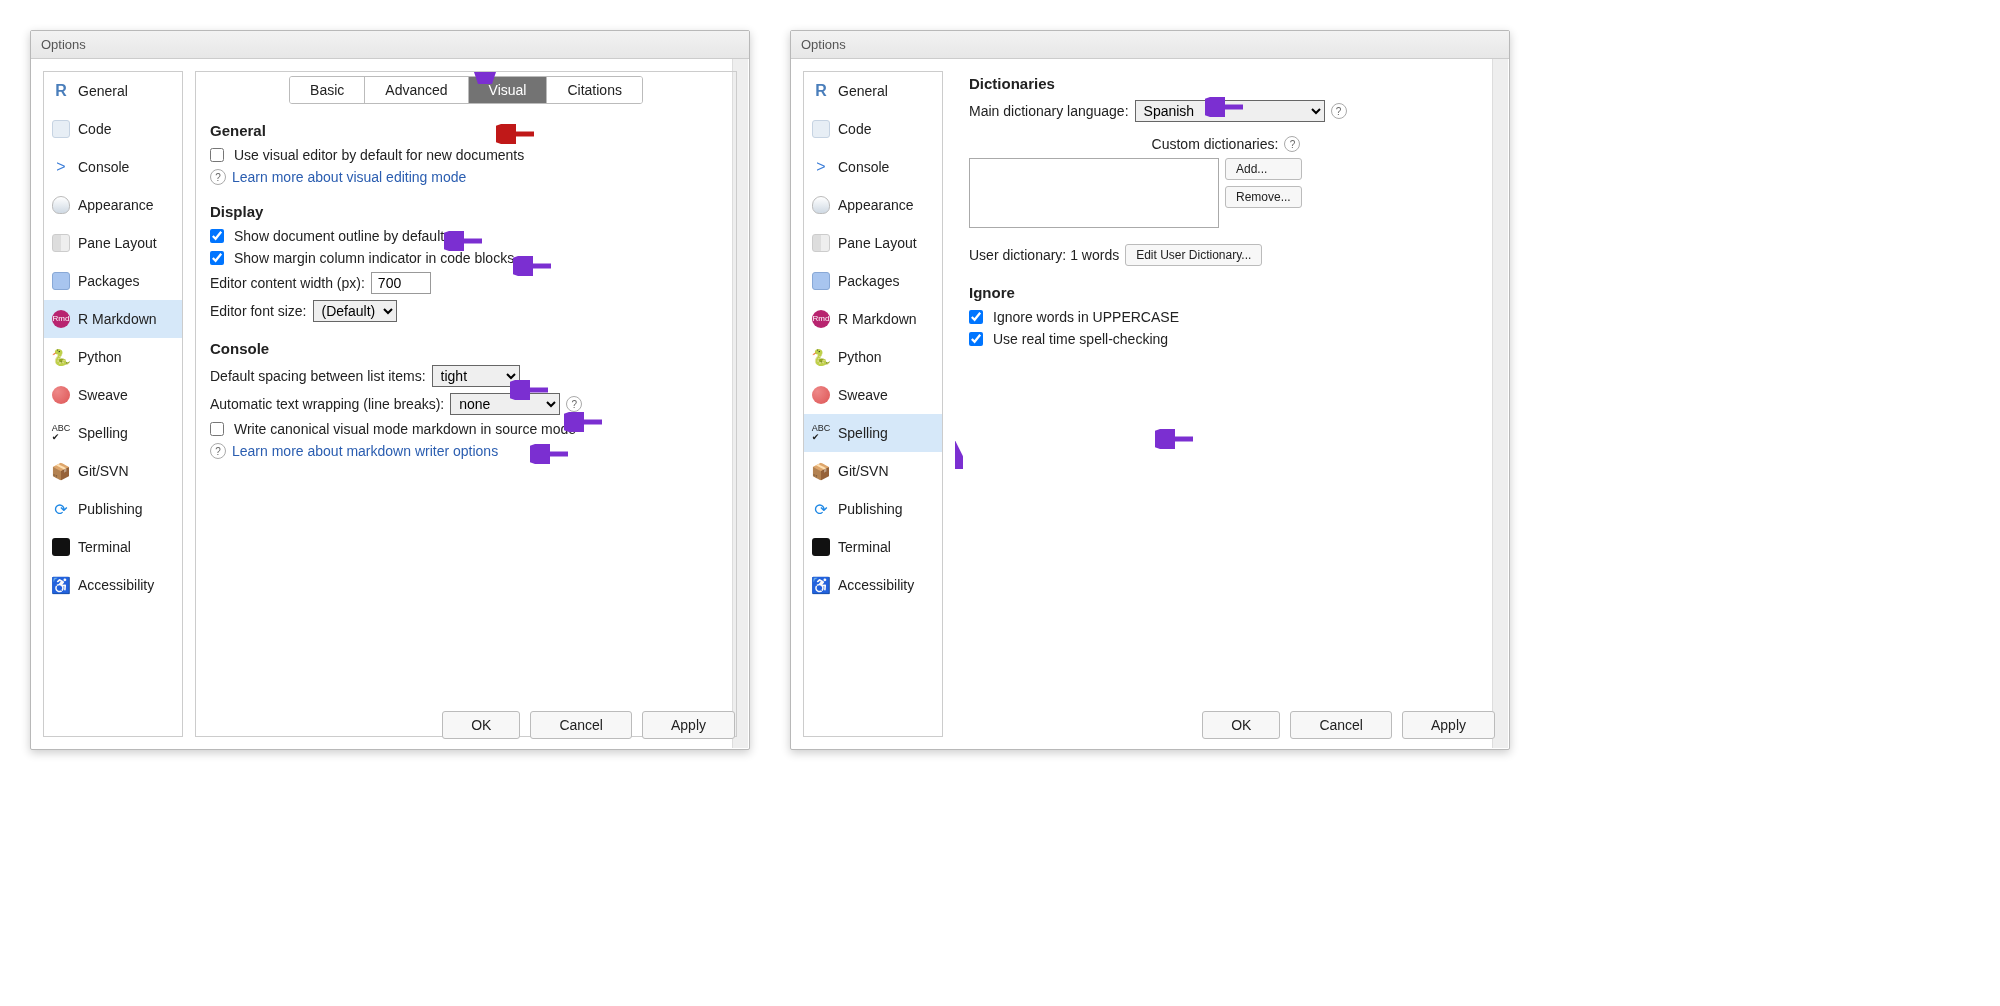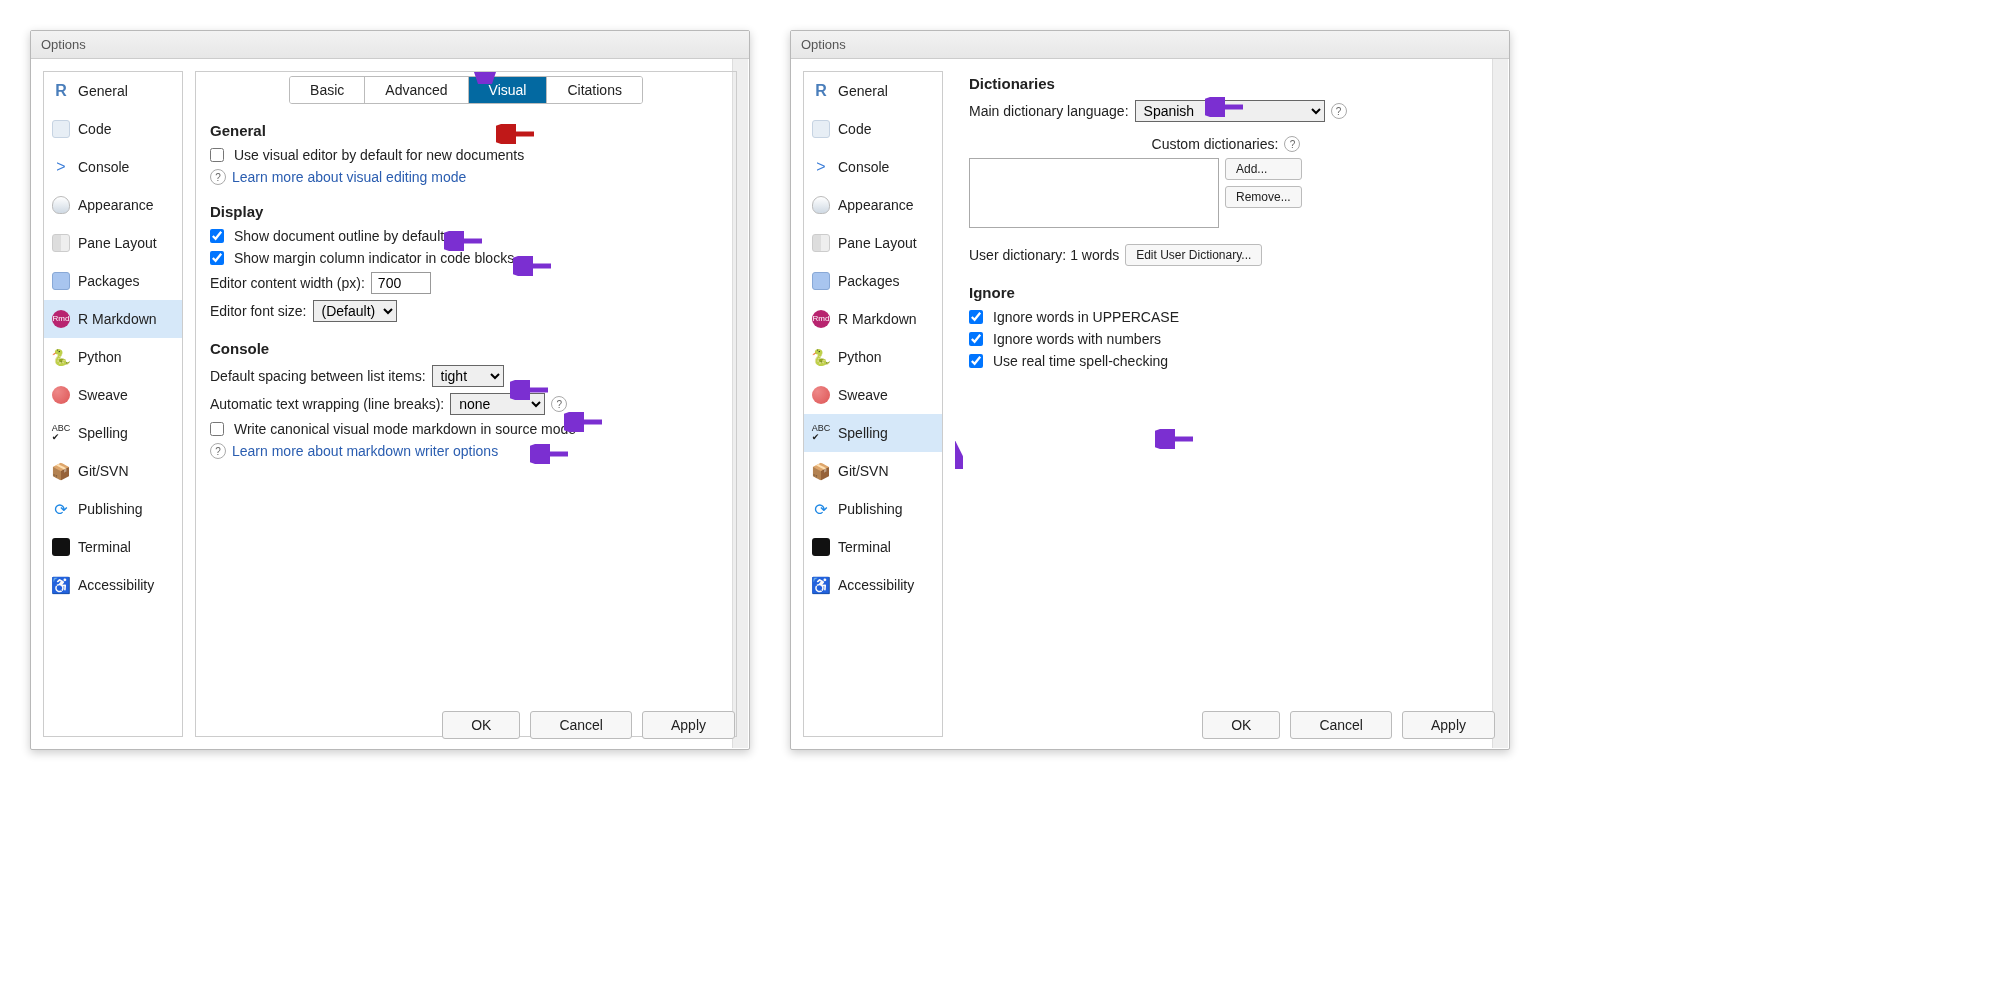--- a/index.html
+++ b/index.html
@@ -39,21 +39,21 @@
     flex: 1; border: 1px solid #ccc; padding: 12px 14px; overflow-y: auto; position:relative;
   }
   .content.noborder { border:none; padding-top:0;}
   .tabs-wrap { text-align:center; }
   .tabs {
     display: inline-flex; border: 1px solid #bbb; border-radius: 3px; overflow:hidden;
     margin:0 auto;
   }
   .tab { padding: 5px 20px; font-size:14px; cursor:pointer; border-right:1px solid #bbb; background:#fff;}
   .tab:last-child{border-right:none;}
-  .tab.active { background:#0369a1; color:#fff; }
+  .tab.active { background:#737373; color:#fff; }
   h4.section { font-size:15px; font-weight:600; margin:18px 0 8px; }
   .row { display:flex; align-items:center; gap:6px; margin:6px 0; position:relative;}
   input[type=checkbox]{ width:14px; height:14px; margin:0 4px 0 0;}
   .link { color:#2a5db0; cursor:pointer; }
   .help-icon {
     display:inline-flex; width:16px; height:16px; border:1px solid #aaa; border-radius:50%;
     align-items:center; justify-content:center; font-size:10px; color:#666; cursor:pointer;
   }
   input[type=text]{ border:1px solid #999; padding:2px 6px; font-size:14px; width:60px;}
   select { border:1px solid #666; font-size:14px; padding:1px 4px;}
@@ -188,25 +188,25 @@
         <input type="text" value="700" style="">
       </div>
       <div class="row">
         <span>Editor font size:</span>
         <select><option>(Default)</option></select>
       </div>
 
       <h4 class="section">Console</h4>
       <div class="row">
         <span>Default spacing between list items:</span>
-        <select style="width:72px;"><option>tight</option></select>
+        <select style="width:88px;"><option>tight</option></select>
       </div>
       <div class="row">
         <span>Automatic text wrapping (line breaks):</span>
-        <select style="width:95px;"><option>none</option></select>
+        <select style="width:110px;"><option>none</option></select>
         <span class="help-icon">?</span>
       </div>
       <div class="row">
         <input type="checkbox" style="">
         <span>Write canonical visual mode markdown in source mode</span>
       </div>
       <div class="row">
         <span class="help-icon">?</span>
         <span class="link">Learn more about markdown writer options</span>
       </div>
@@ -349,24 +349,20 @@
       <div class="row" style="margin-top:16px;">
         <span>User dictionary: 1 words</span>
         <div class="btn btn-sm">Edit User Dictionary...</div>
       </div>
 
       <h4 class="section">Ignore</h4>
       <div class="row">
         <input type="checkbox" checked="" style="">
         <span>Ignore words in UPPERCASE</span>
       </div>
-      <div class="row">
-        <input type="checkbox" checked="" style="">
-        <span>Ignore words with numbers</span>
-      </div>
 
       <div class="row">
         <input type="checkbox" checked="" style="">
         <span>Use real time spell-checking</span>
       </div>
 
       <svg class="arrow" style="left:250px; top:26px;" width="40" height="20">
           <line x1="38" y1="10" x2="10" y2="10" stroke="#7b2fd1" stroke-width="5" marker-end="url(#ahP)"></line>
         </svg>
       <svg class="arrow" style="left:200px; top:358px;" width="40" height="20">

